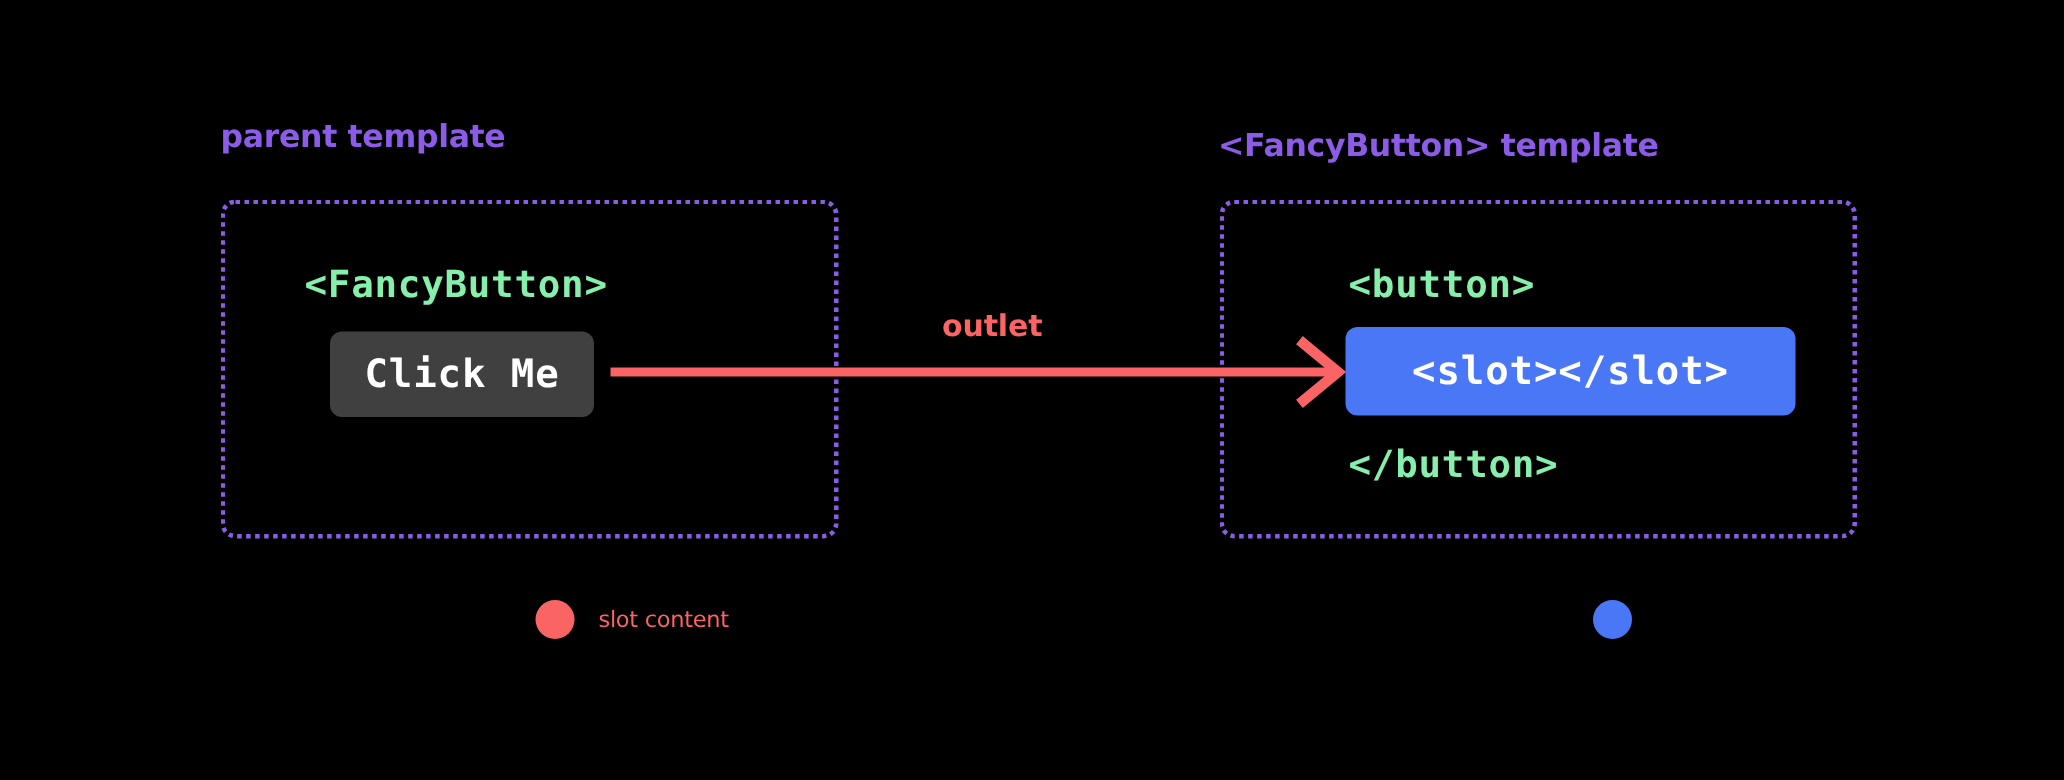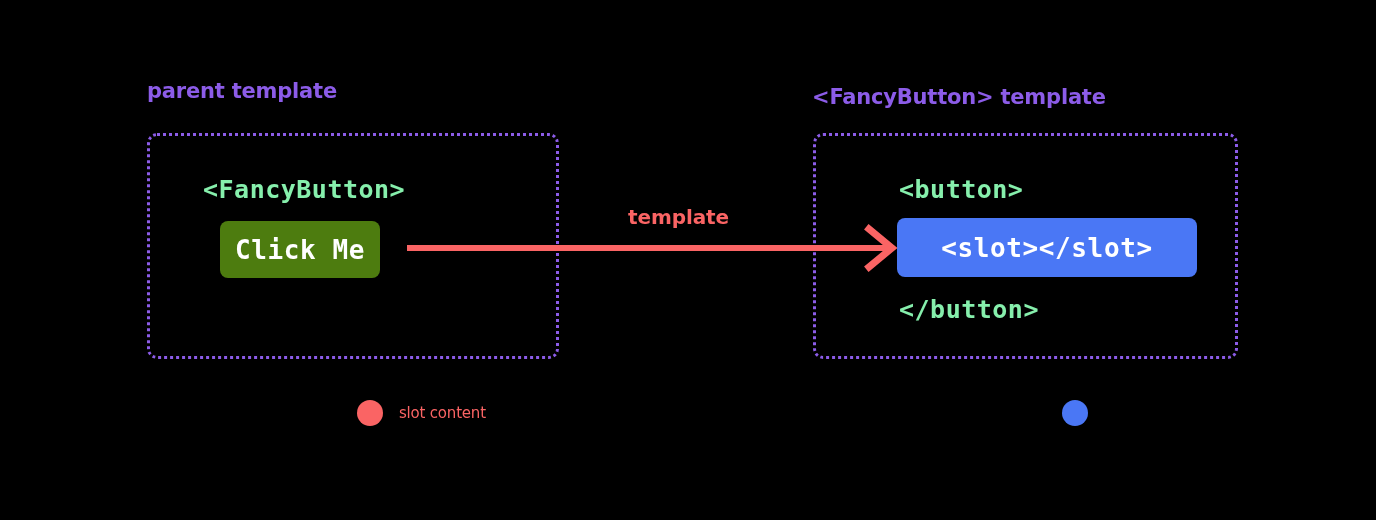--- a/index.html
+++ b/index.html
@@ -69,22 +69,22 @@
     font-family: "DejaVu Sans Mono", monospace;
     font-weight: bold;
     font-size: 26px;
     letter-spacing: 0.6px;
     color: #ffffff;
     white-space: nowrap;
     box-sizing: border-box;
   }
   #chip-slot-content {
     left: 220px; top: 221px;
-    width: 160px; height: 57px;
-    background: #4d7c0f;
+    width: 176px; height: 57px;
+    background: #404040;
   }
   #chip-slot-outlet {
     left: 897px; top: 218px;
     width: 300px; height: 59px;
     background: #4a77f5;
   }
 
   
   #arrow-layer {
     position: absolute;
@@ -152,21 +152,21 @@
 
   <div class="chip" id="chip-slot-outlet">&lt;slot&gt;&lt;/slot&gt;</div>
 
   <div class="code-tag" id="tag-close-button">&lt;/button&gt;</div>
 
   <svg id="arrow-layer" viewBox="0 0 1376 520">
     <line x1="407" y1="248" x2="890" y2="248" stroke="#fa6464" stroke-width="6" stroke-linecap="butt"></line>
     <polyline points="869,229 892,248 869,267" fill="none" stroke="#fa6464" stroke-width="7" stroke-linecap="square" stroke-linejoin="miter"></polyline>
   </svg>
 
-  <div id="arrow-label">template</div>
+  <div id="arrow-label">outlet</div>
 
   <div class="legend-item" id="legend-slot-content">
     <span class="legend-dot"></span>
     <span class="legend-label">slot content</span>
   </div>
 
   <div class="legend-item" id="legend-slot-outlet">
     <span class="legend-dot"></span>
   </div>
 

